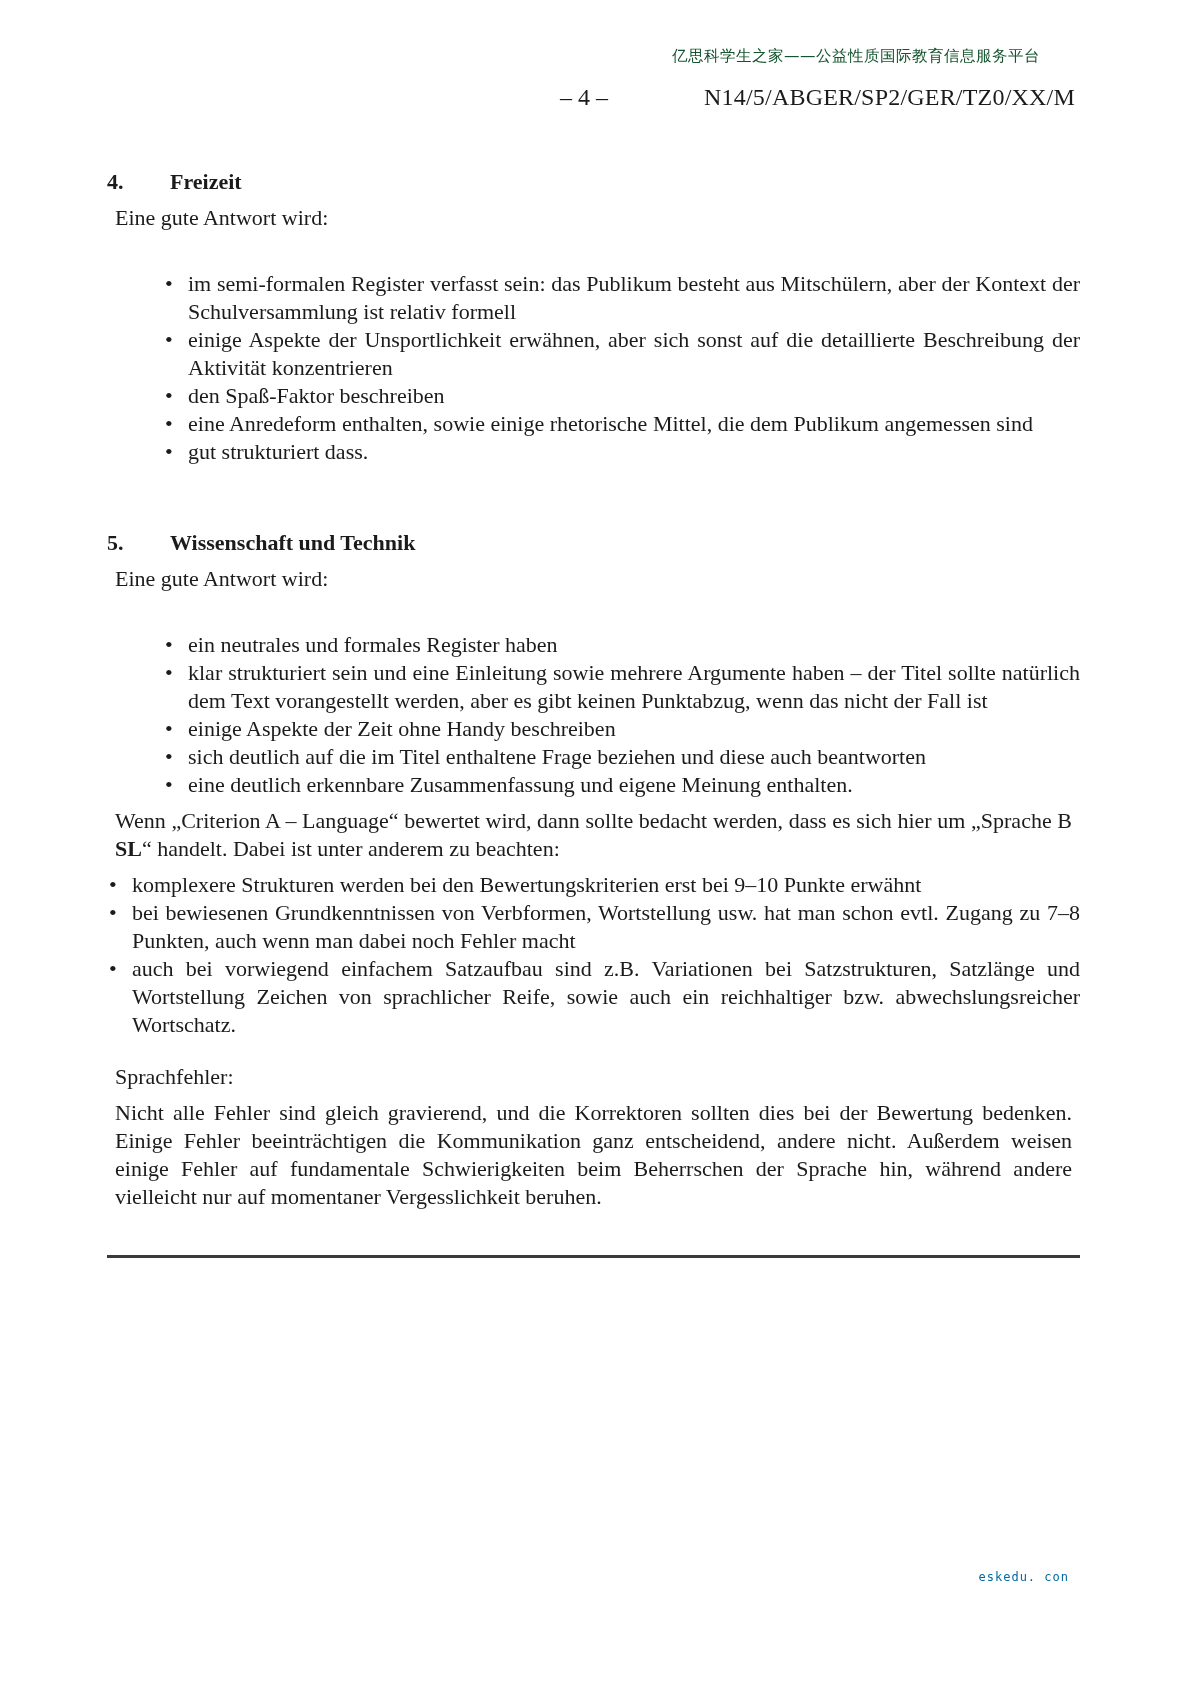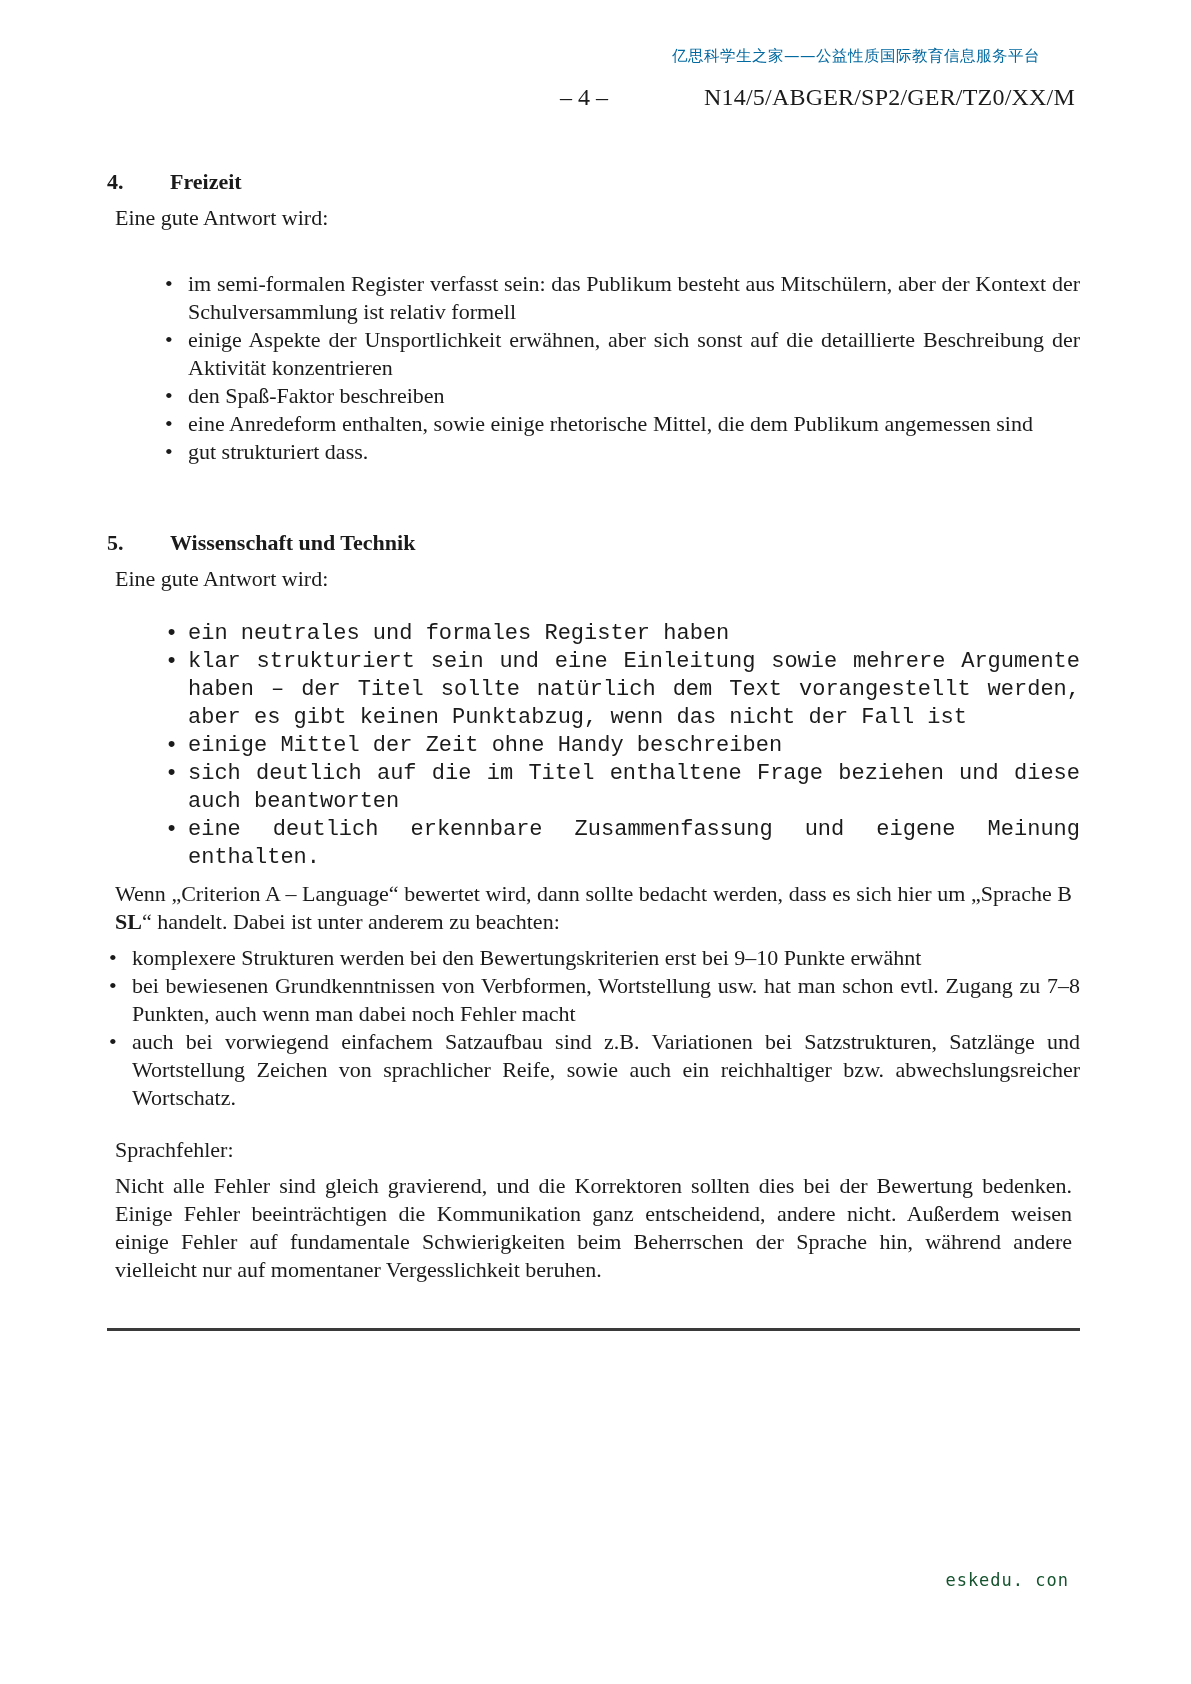--- a/index.html
+++ b/index.html
@@ -13,21 +13,21 @@
     overflow:hidden;
   }
   
   .cn-watermark{
     position:absolute;
     left:672px;
     top:46px;
     font-family:"DejaVu Sans","Liberation Sans",sans-serif;
     font-size:15.5px;
     letter-spacing:0.5px;
-    color:#0369a1;
+    color:#14532d;
     white-space:nowrap;
   }
   
   .page-number{
     position:absolute;
     left:560px;
     top:84px;
     font-size:24px;
   }
   .exam-code{
@@ -56,21 +56,21 @@
   .sec5-head{margin-top:63px;}
   .sec-intro{margin-top:29px;margin-left:63px;}
   .sec5-intro{margin-top:22px;}
   ul.bullets{
     list-style:none;
     margin:0;
     padding:0;
     text-align:justify;
   }
   ul.sec-bullets{margin-left:56px;margin-top:38px;}
-  ul.sec5-bullets{margin-top:27px;font-family:Liberation Mono, monospace;}
+  ul.sec5-bullets{margin-top:38px;}
   ul.bullets li{
     position:relative;
     padding-left:25px;
   }
   ul.bullets li::before{
     content:"\2022";
     position:absolute;
     left:2px;
     top:0;
   }
@@ -94,23 +94,23 @@
   .rule{
     margin-top:44px;
     height:3px;
     background:#3a3a3a;
   }
   .footer-watermark{
     position:absolute;
     right:122px;
     top:1570px;
     font-family:"DejaVu Sans Mono","Liberation Mono",monospace;
-    font-size:17px;
+    font-size:12px;
     letter-spacing:1px;
-    color:#14532d;
+    color:#0369a1;
   }
 </style>
 </head>
 <body>
 
 <div class="page">
 
   <div class="cn-watermark">亿思科学生之家——公益性质国际教育信息服务平台</div>
 
   <div class="page-number">– 4 –</div>
@@ -132,21 +132,21 @@
     </ul>
 
     <div class="sec-head sec5-head">
       <span class="sec-num">5.</span>
       <span>Wissenschaft und Technik</span>
     </div>
     <p class="sec-intro sec5-intro">Eine gute Antwort wird:</p>
     <ul class="bullets sec-bullets sec5-bullets">
       <li>ein neutrales und formales Register haben</li>
       <li>klar strukturiert sein und eine Einleitung sowie mehrere Argumente haben – der Titel sollte natürlich dem Text vorangestellt werden, aber es gibt keinen Punktabzug, wenn das nicht der Fall ist</li>
-      <li>einige Mittel der Zeit ohne Handy beschreiben</li>
+      <li>einige Aspekte der Zeit ohne Handy beschreiben</li>
       <li>sich deutlich auf die im Titel enthaltene Frage beziehen und diese auch beantworten</li>
       <li>eine deutlich erkennbare Zusammenfassung und eigene Meinung enthalten.</li>
     </ul>
 
     <p class="appendix-intro"><span>Wenn „Criterion A – Language“ bewertet wird, dann sollte bedacht werden, dass es sich hier um „Sprache B </span><strong>SL</strong><span>“ handelt.  Dabei ist unter anderem zu beachten:</span></p>
     <ul class="bullets app-bullets">
       <li>komplexere Strukturen werden bei den Bewertungskriterien erst bei 9–10 Punkte erwähnt</li>
       <li>bei bewiesenen Grundkenntnissen von Verbformen, Wortstellung usw. hat man schon evtl. Zugang zu 7–8 Punkten, auch wenn man dabei noch Fehler macht</li>
       <li>auch bei vorwiegend einfachem Satzaufbau sind z.B. Variationen bei Satzstrukturen, Satzlänge und Wortstellung Zeichen von sprachlicher Reife, sowie auch ein reichhaltiger bzw. abwechslungsreicher Wortschatz.</li>
     </ul>

